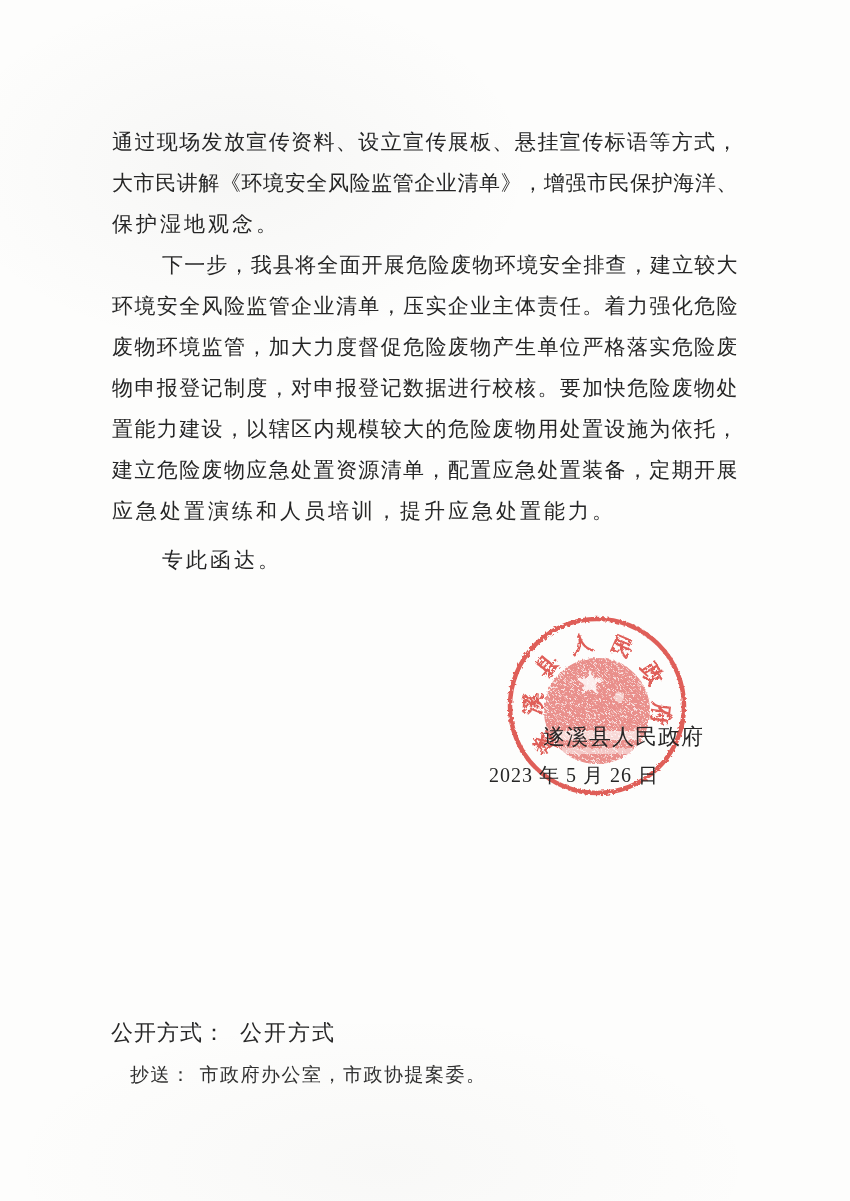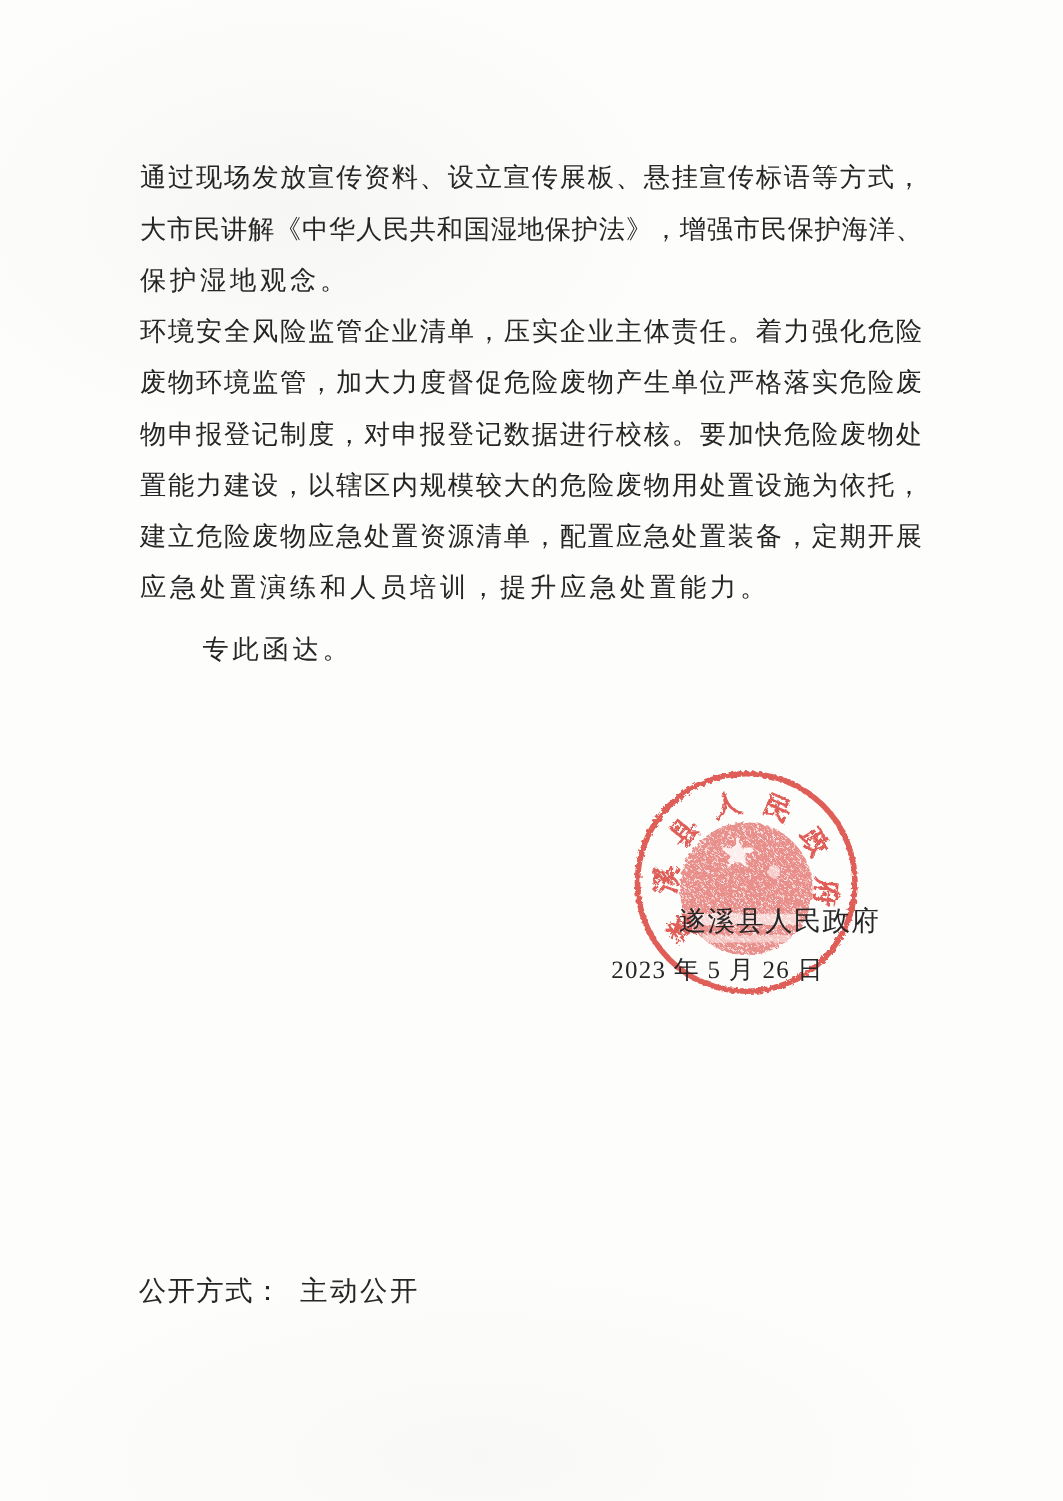--- a/index.html
+++ b/index.html
@@ -80,22 +80,23 @@
   }
   .cc .label { margin-right: 8px; }
 </style>
 </head>
 <body>
 
 <div class="page">
 
   <div class="doc-body" id="doc-body">
       <div class="line">通过现场发放宣传资料、设立宣传展板、悬挂宣传标语等方式，</div>
-      <div class="line">大市民讲解《中华人民共和国湿地保护法》，增强市民保护海洋、</div>
+      <div class="line">大市民讲解《环境安全风险监管企业清单》，增强市民保护海洋、</div>
       <div class="line short">保护湿地观念。</div>
+      <div class="line indent">下一步，我县将全面开展危险废物环境安全排查，建立较大</div>
       <div class="line">环境安全风险监管企业清单，压实企业主体责任。着力强化危险</div>
       <div class="line">废物环境监管，加大力度督促危险废物产生单位严格落实危险废</div>
       <div class="line">物申报登记制度，对申报登记数据进行校核。要加快危险废物处</div>
       <div class="line">置能力建设，以辖区内规模较大的危险废物用处置设施为依托，</div>
       <div class="line">建立危险废物应急处置资源清单，配置应急处置装备，定期开展</div>
       <div class="line short">应急处置演练和人员培训，提升应急处置能力。</div>
       <div class="line short indent para-gap">专此函达。</div>
     </div>
 
   <div class="seal">
@@ -132,17 +133,20 @@
           </g>
       </g>
     </svg>
   </div>
 
   <div class="sig-org">遂溪县人民政府</div>
   <div class="sig-date">2023 年 5 月 26 日</div>
 
 
   <div class="publicity">
-    <span class="label">公开方式：</span><span class="value">主动公开</span>
+    <span class="label">公开方式：</span><span class="value">公开方式</span>
   </div>
 
+  <div class="cc">
+    <span class="label">抄送：</span><span>市政府办公室，市政协提案委。</span>
+  </div>
 
 </div>
 
 </body></html>

